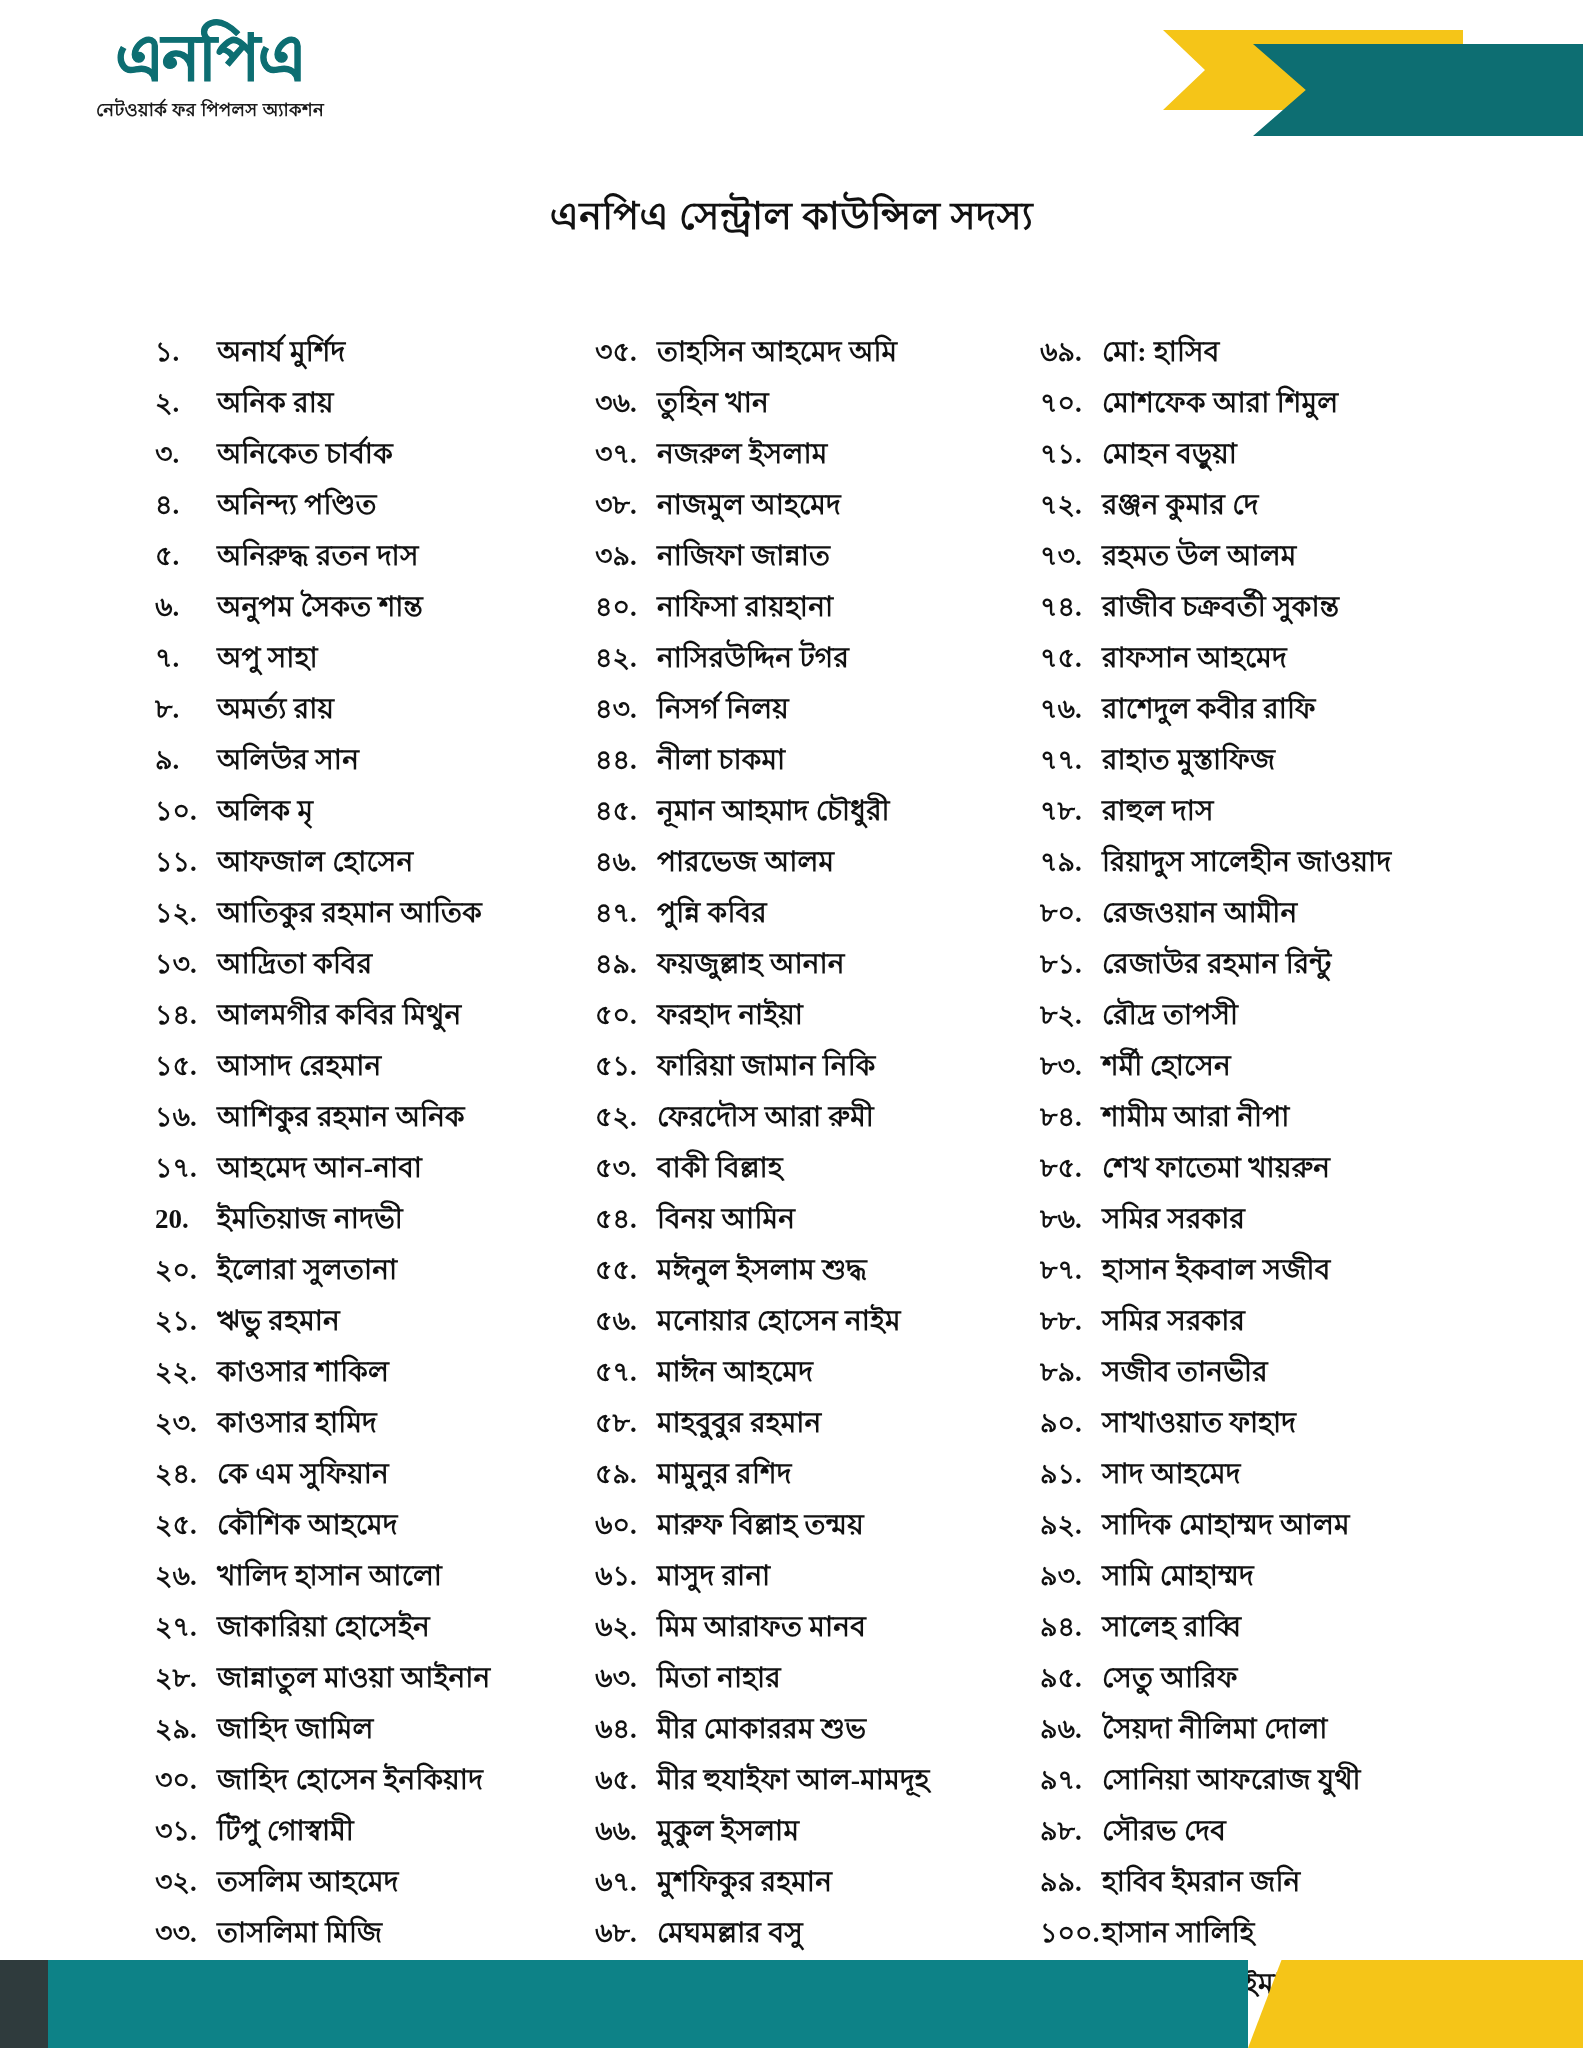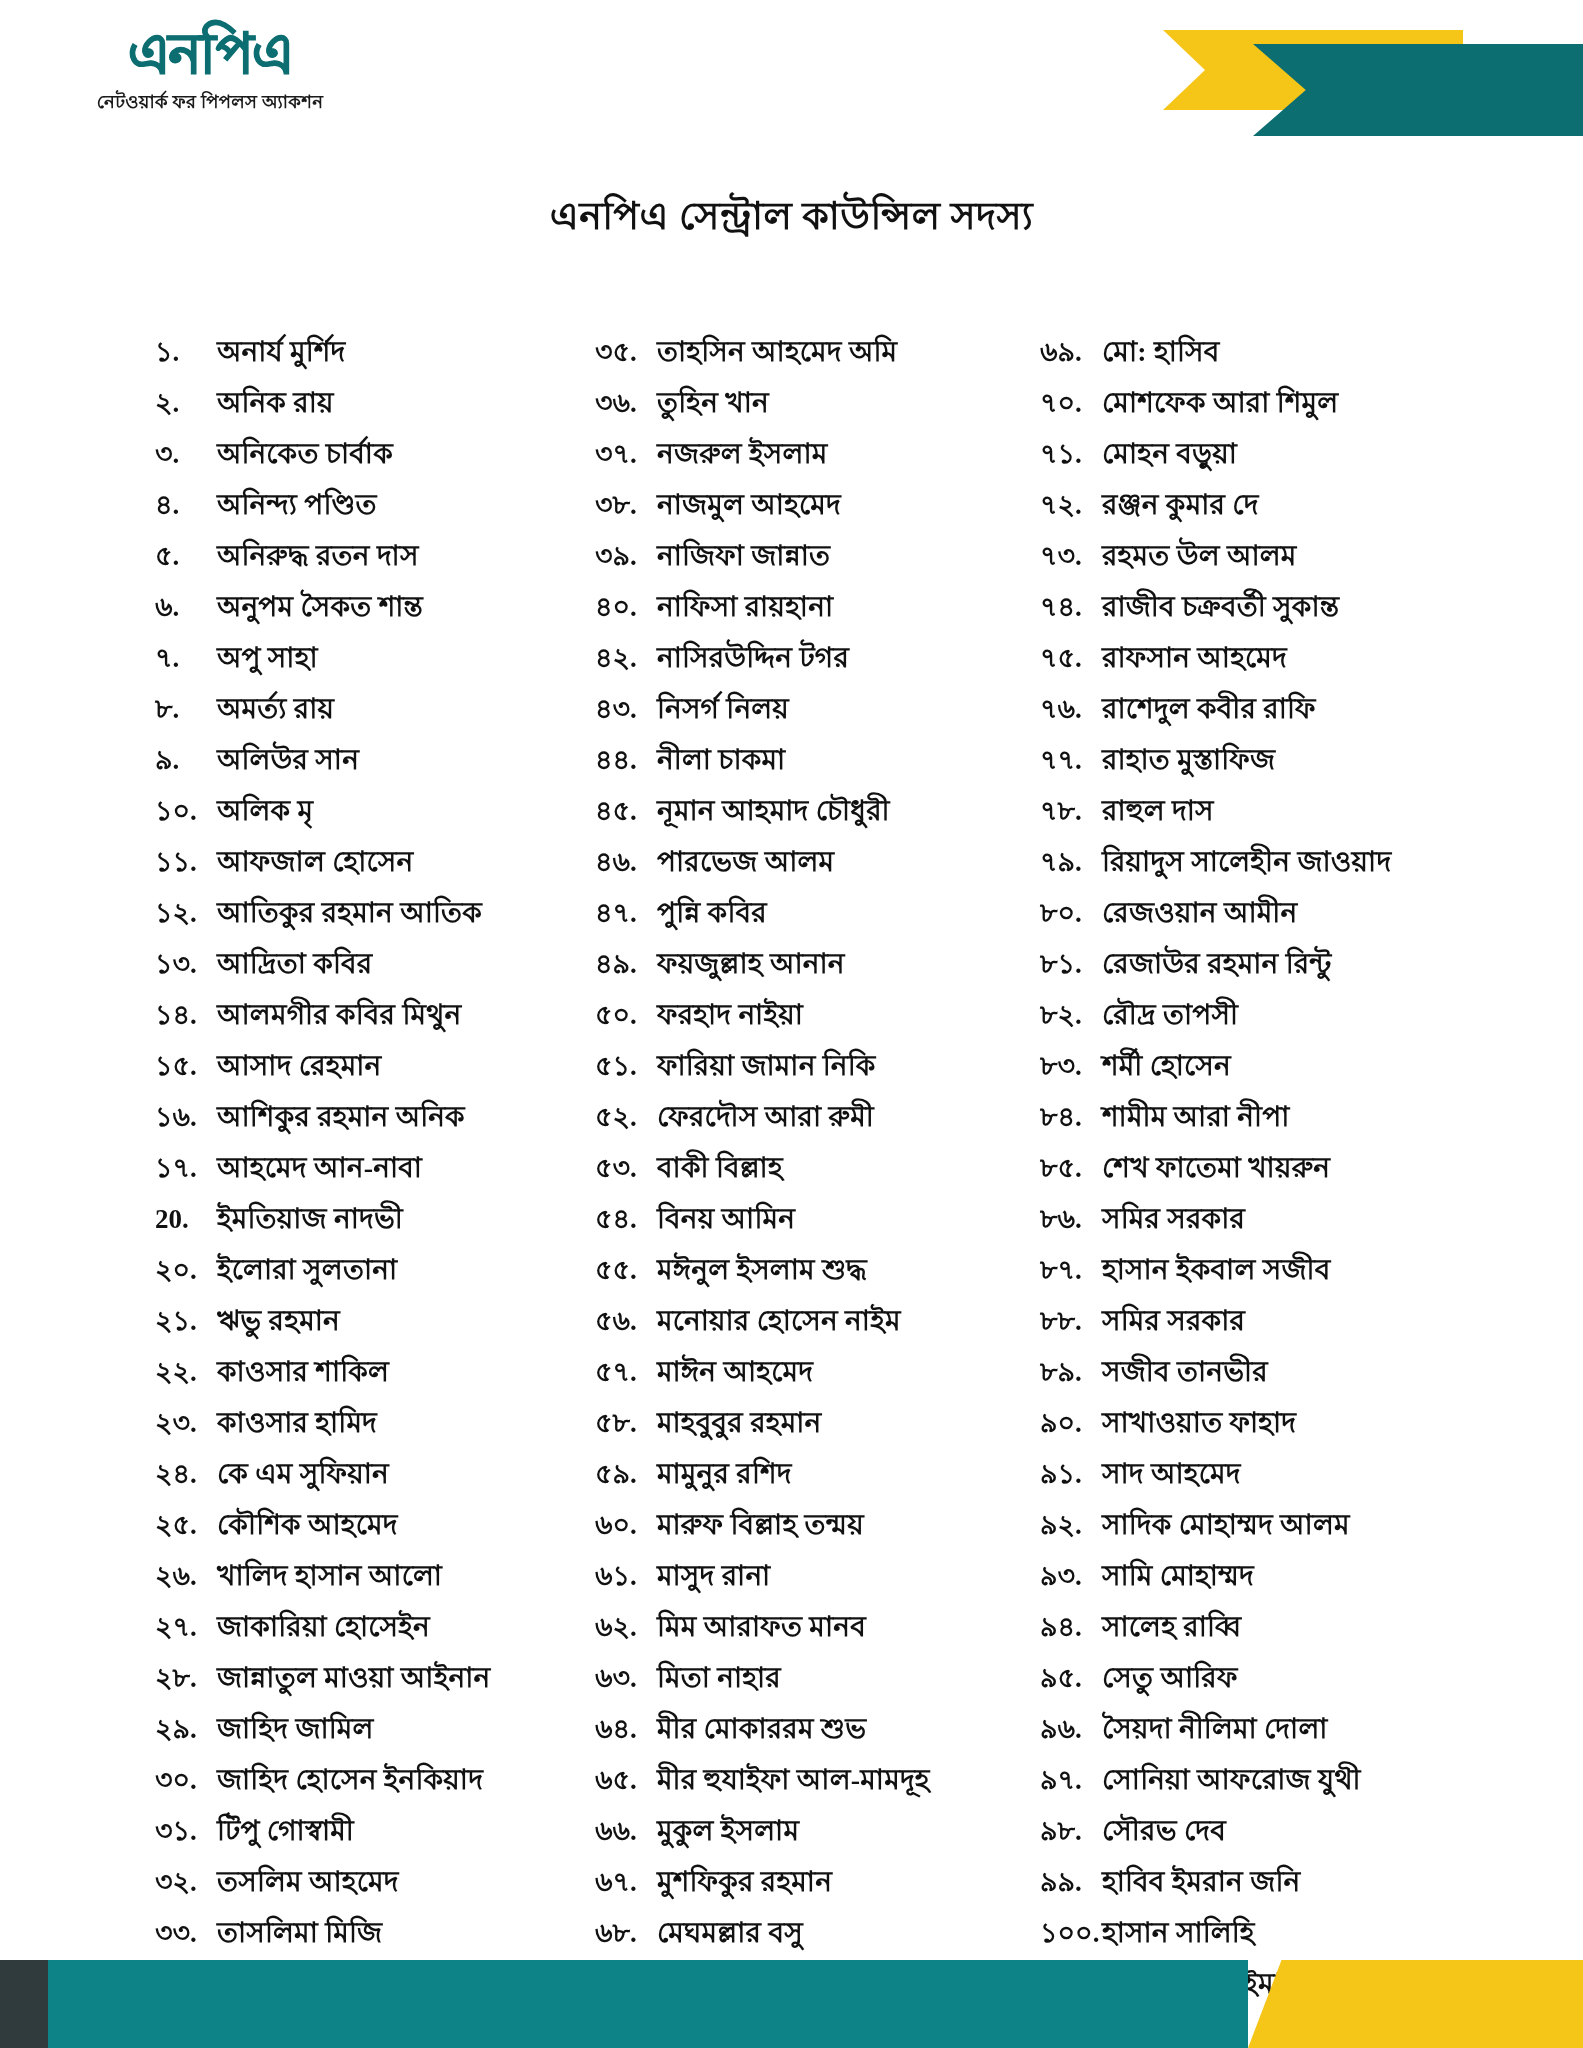--- a/index.html
+++ b/index.html
@@ -31,31 +31,31 @@
   .logo-block {
     position: absolute;
     left: 60px;
     top: 26px;
     width: 300px;
     text-align: center;
   }
 
   .logo-mark {
     font-family: "Liberation Sans", "DejaVu Sans", sans-serif;
-    font-size: 56px;
+    font-size: 64px;
     font-weight: 700;
     line-height: 1.0;
     color: #0d6e72;
     letter-spacing: -2px;
     -webkit-text-stroke: 1px #0d6e72;
   }
 
   .logo-tagline {
     margin-top: 6px;
-    font-family: Liberation Serif, serif;
+    font-family: Liberation Sans, sans-serif;
     font-size: 18px;
     font-weight: 600;
     color: #1a1a1a;
     letter-spacing: 0.3px;
     white-space: nowrap;
   }
 
   
   .deco-top {
     position: absolute;

